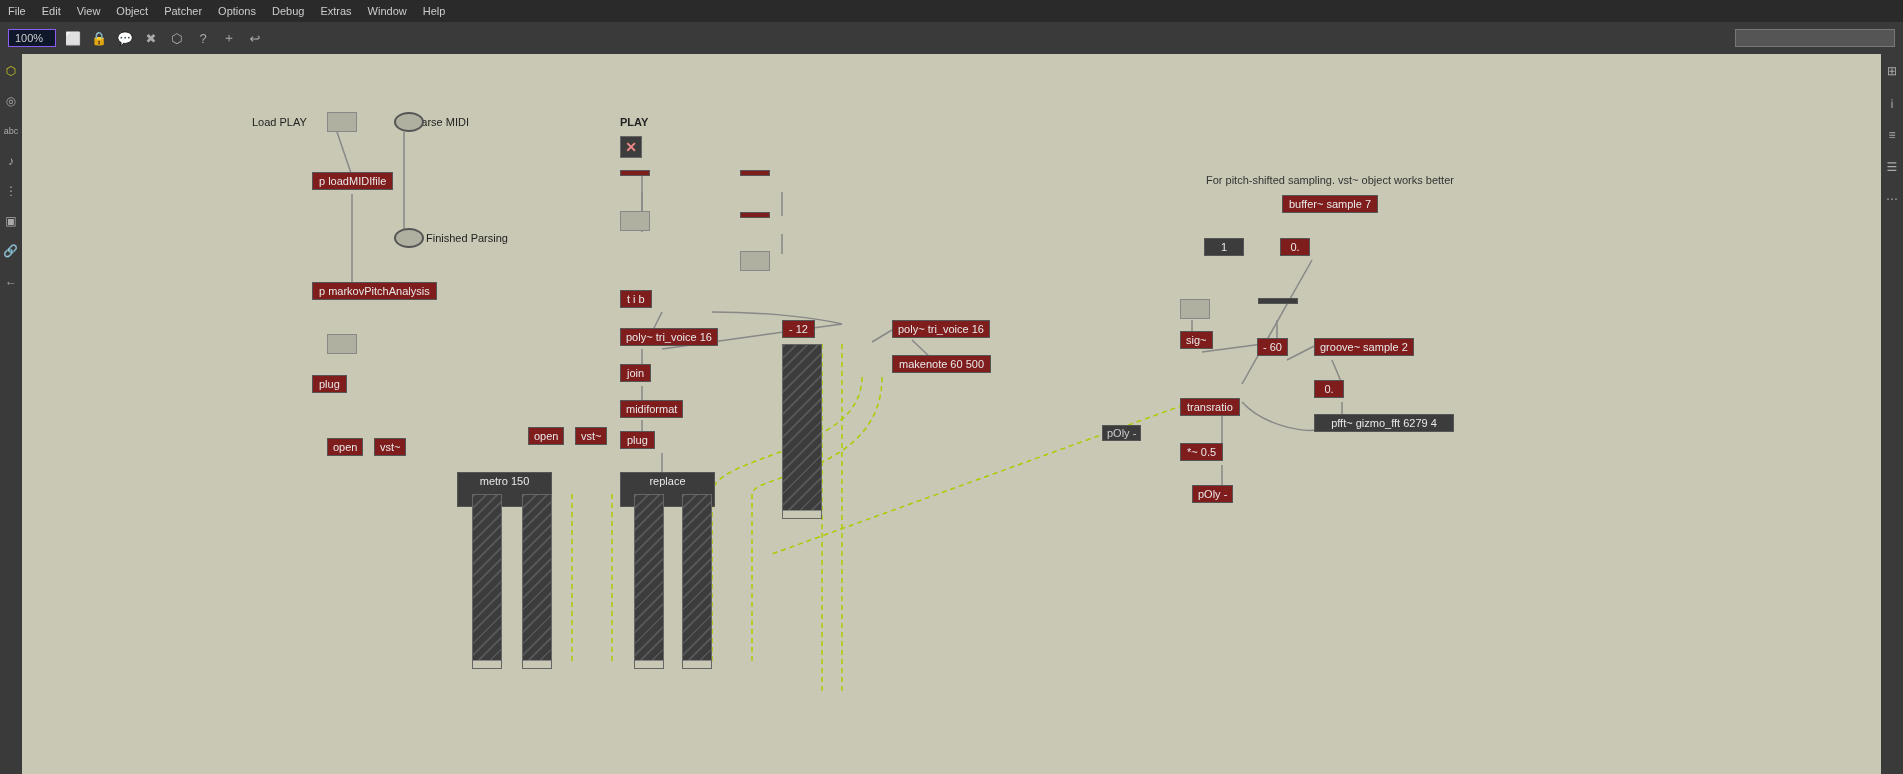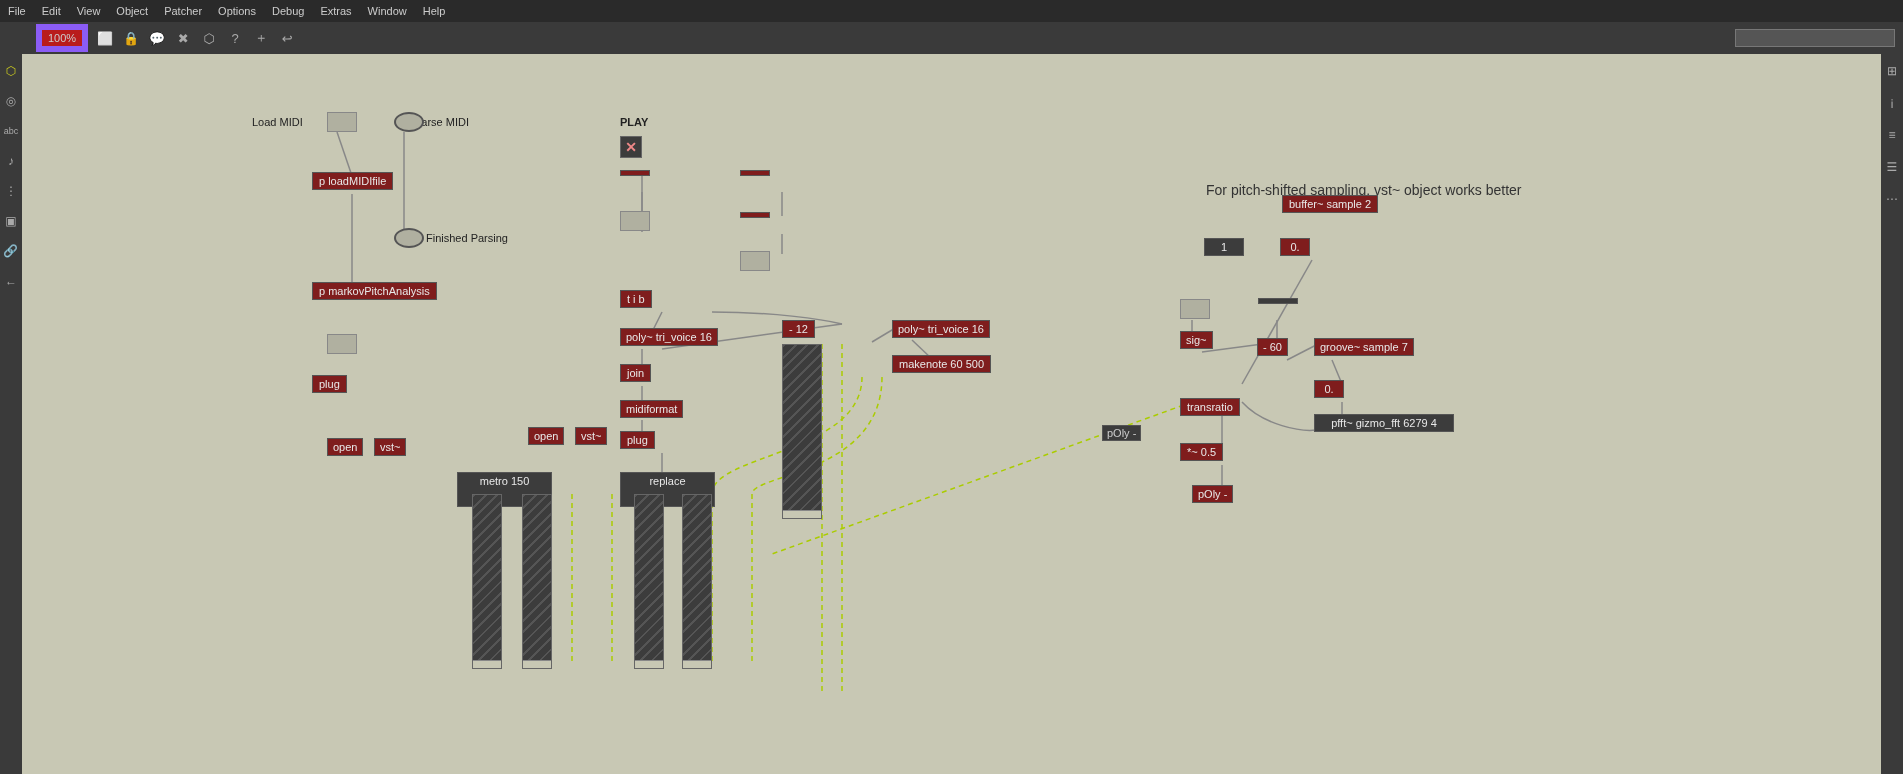--- a/index.html
+++ b/index.html
@@ -22,27 +22,26 @@
     #toolbar {
       background: #3a3a3a;
       height: 32px;
       display: flex;
       align-items: center;
       padding: 0 8px;
       gap: 8px;
       color: #ccc;
     }
     .zoom-display {
-      background: #b91c1c;
+      background: #0f172a;
       color: #ccc;
       padding: 2px 6px;
-      border: 6px solid #8b5cf6;
+      border: 1px solid #8b5cf6;
       font-size: 11px;
       min-width: 48px;
-      margin-left: 28px;
     }
     .search-bar {
       margin-left: auto;
       background: #555;
       border: 1px solid #777;
       color: #ccc;
       padding: 2px 6px;
       width: 160px;
       font-size: 11px;
     }
@@ -313,25 +312,25 @@
     <path d="M 860 323 C 860 420, 730 420, 730 440" stroke="#aacc00" stroke-width="1.5" stroke-dasharray="5,4" fill="none"></path>
 
     <line x1="690" y1="440" x2="690" y2="610" stroke="#aacc00" stroke-width="1.5" stroke-dasharray="5,4"></line>
     <line x1="730" y1="440" x2="730" y2="610" stroke="#aacc00" stroke-width="1.5" stroke-dasharray="5,4"></line>
     <line x1="550" y1="440" x2="550" y2="610" stroke="#aacc00" stroke-width="1.5" stroke-dasharray="5,4"></line>
     <line x1="590" y1="440" x2="590" y2="610" stroke="#aacc00" stroke-width="1.5" stroke-dasharray="5,4"></line>
 
     <line x1="1170" y1="348" x2="750" y2="500" stroke="#aacc00" stroke-width="1.5" stroke-dasharray="5,4"></line>
   </svg>
 
-  <div class="label-text" style="left:230px;top:62px;">Load MIDI</div>
+  <div class="label-text" style="left:230px;top:62px;">Load PLAY</div>
   <div class="label-text" style="left:392px;top:62px;">Parse MIDI</div>
   <div class="label-text" style="left:598px;top:62px;font-weight:bold;">PLAY</div>
   <div class="label-text" style="left:404px;top:178px;">Finished Parsing</div>
-  <div class="label-text" style="left:1140px;top:128px;color:#333;font-size:14px;padding-left:44px;">For pitch-shifted sampling. vst~ object works better</div>
+  <div class="label-text" style="left:1140px;top:120px;color:#333;font-size:11px;padding-left:44px;">For pitch-shifted sampling. vst~ object works better</div>
   <div class="label-text" style="left:1080px;top:371px;color:#ccc;background:#3c3c3c;padding:1px 4px;border:1px solid #555;">pOly -</div>
 
   <div class="max-obj toggle" style="left:305px;top:58px;"></div>
 
   <div class="max-obj bang" style="left:372px;top:58px;"></div>
 
   <div class="max-obj bang" style="left:372px;top:174px;"></div>
 
   <div class="bang-x" style="left:598px;top:82px;">✕</div>
 
@@ -386,33 +385,33 @@
 
   <div class="max-obj vst" style="left:598px;top:418px;width:95px;">replace</div>
 
   <div class="max-scope" style="left:612px;top:440px;width:30px;height:175px;">
     <div class="max-scope-bottom"></div>
   </div>
   <div class="max-scope" style="left:660px;top:440px;width:30px;height:175px;">
     <div class="max-scope-bottom"></div>
   </div>
 
-  <div class="max-obj" style="left:1260px;top:141px;">buffer~ sample 2</div>
+  <div class="max-obj" style="left:1260px;top:141px;">buffer~ sample 7</div>
 
   <div class="max-obj" style="left:1258px;top:184px;">0.</div>
 
   <div class="max-obj number-box" style="left:1182px;top:184px;">1</div>
 
   <div class="max-obj number-box" style="left:1236px;top:244px;"></div>
 
   <div class="max-obj" style="left:1158px;top:277px;padding:2px 5px;">sig~</div>
 
   <div class="max-obj" style="left:1235px;top:284px;padding:2px 5px;">- 60</div>
 
-  <div class="max-obj" style="left:1292px;top:284px;padding:2px 5px;">groove~ sample 7</div>
+  <div class="max-obj" style="left:1292px;top:284px;padding:2px 5px;">groove~ sample 2</div>
 
   <div class="max-obj" style="left:1158px;top:344px;">transratio</div>
 
   <div class="max-obj" style="left:1292px;top:326px;">0.</div>
 
   <div class="max-obj number-box" style="left:1292px;top:360px;min-width:140px;">pfft~ gizmo_fft 6279 4</div>
 
   <div class="max-obj" style="left:1158px;top:389px;">*~ 0.5</div>
 
   <div class="max-obj" style="left:1170px;top:431px;padding:2px 5px;">pOly -</div>

